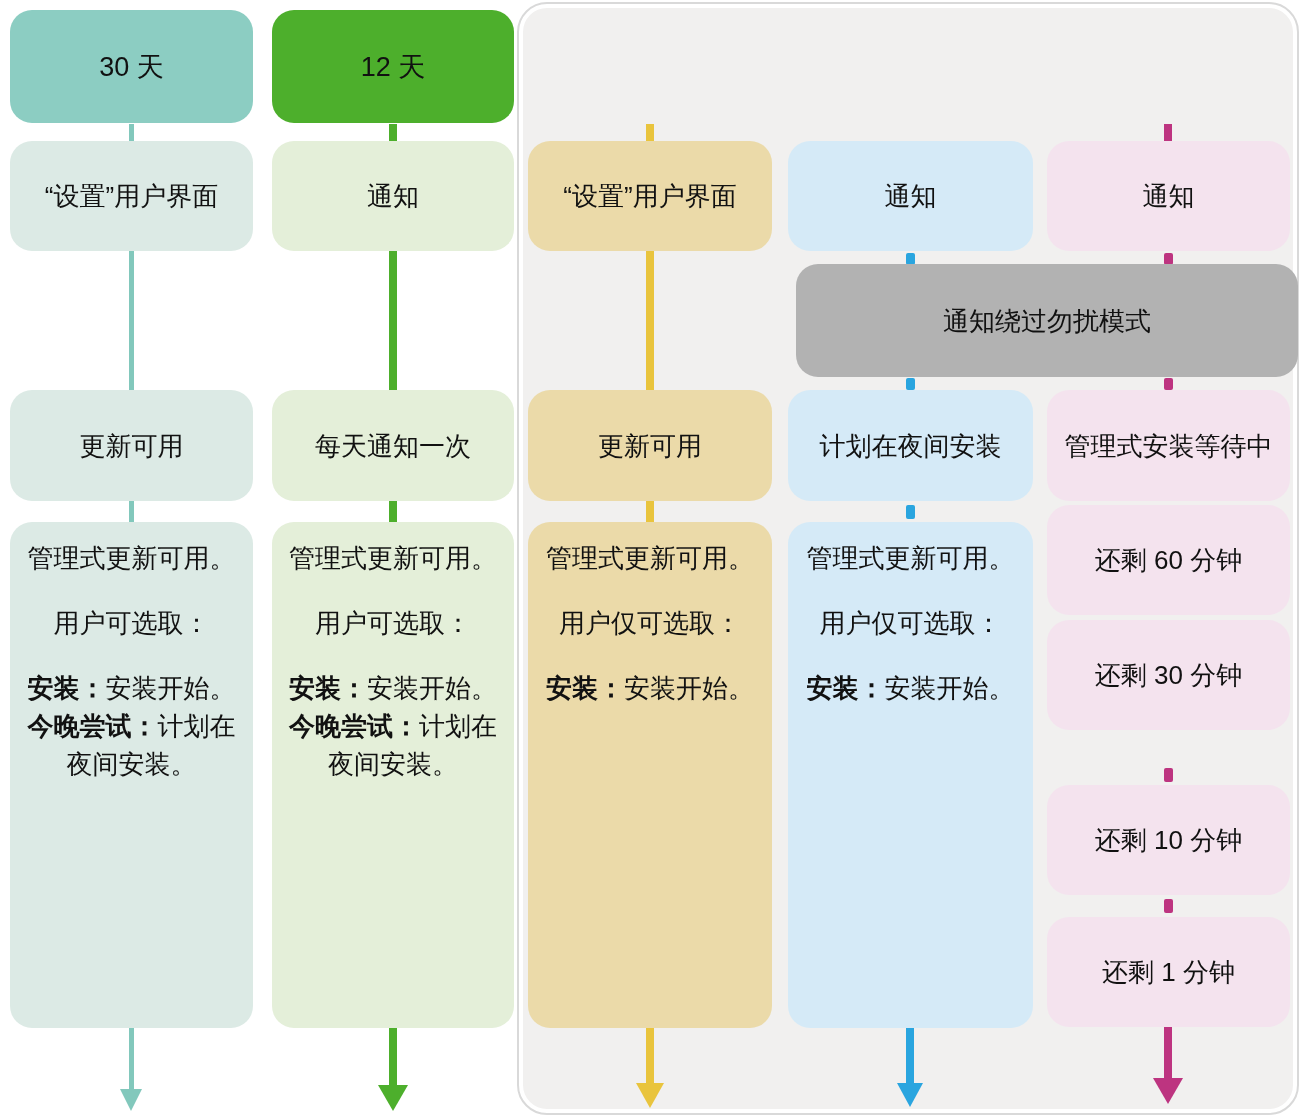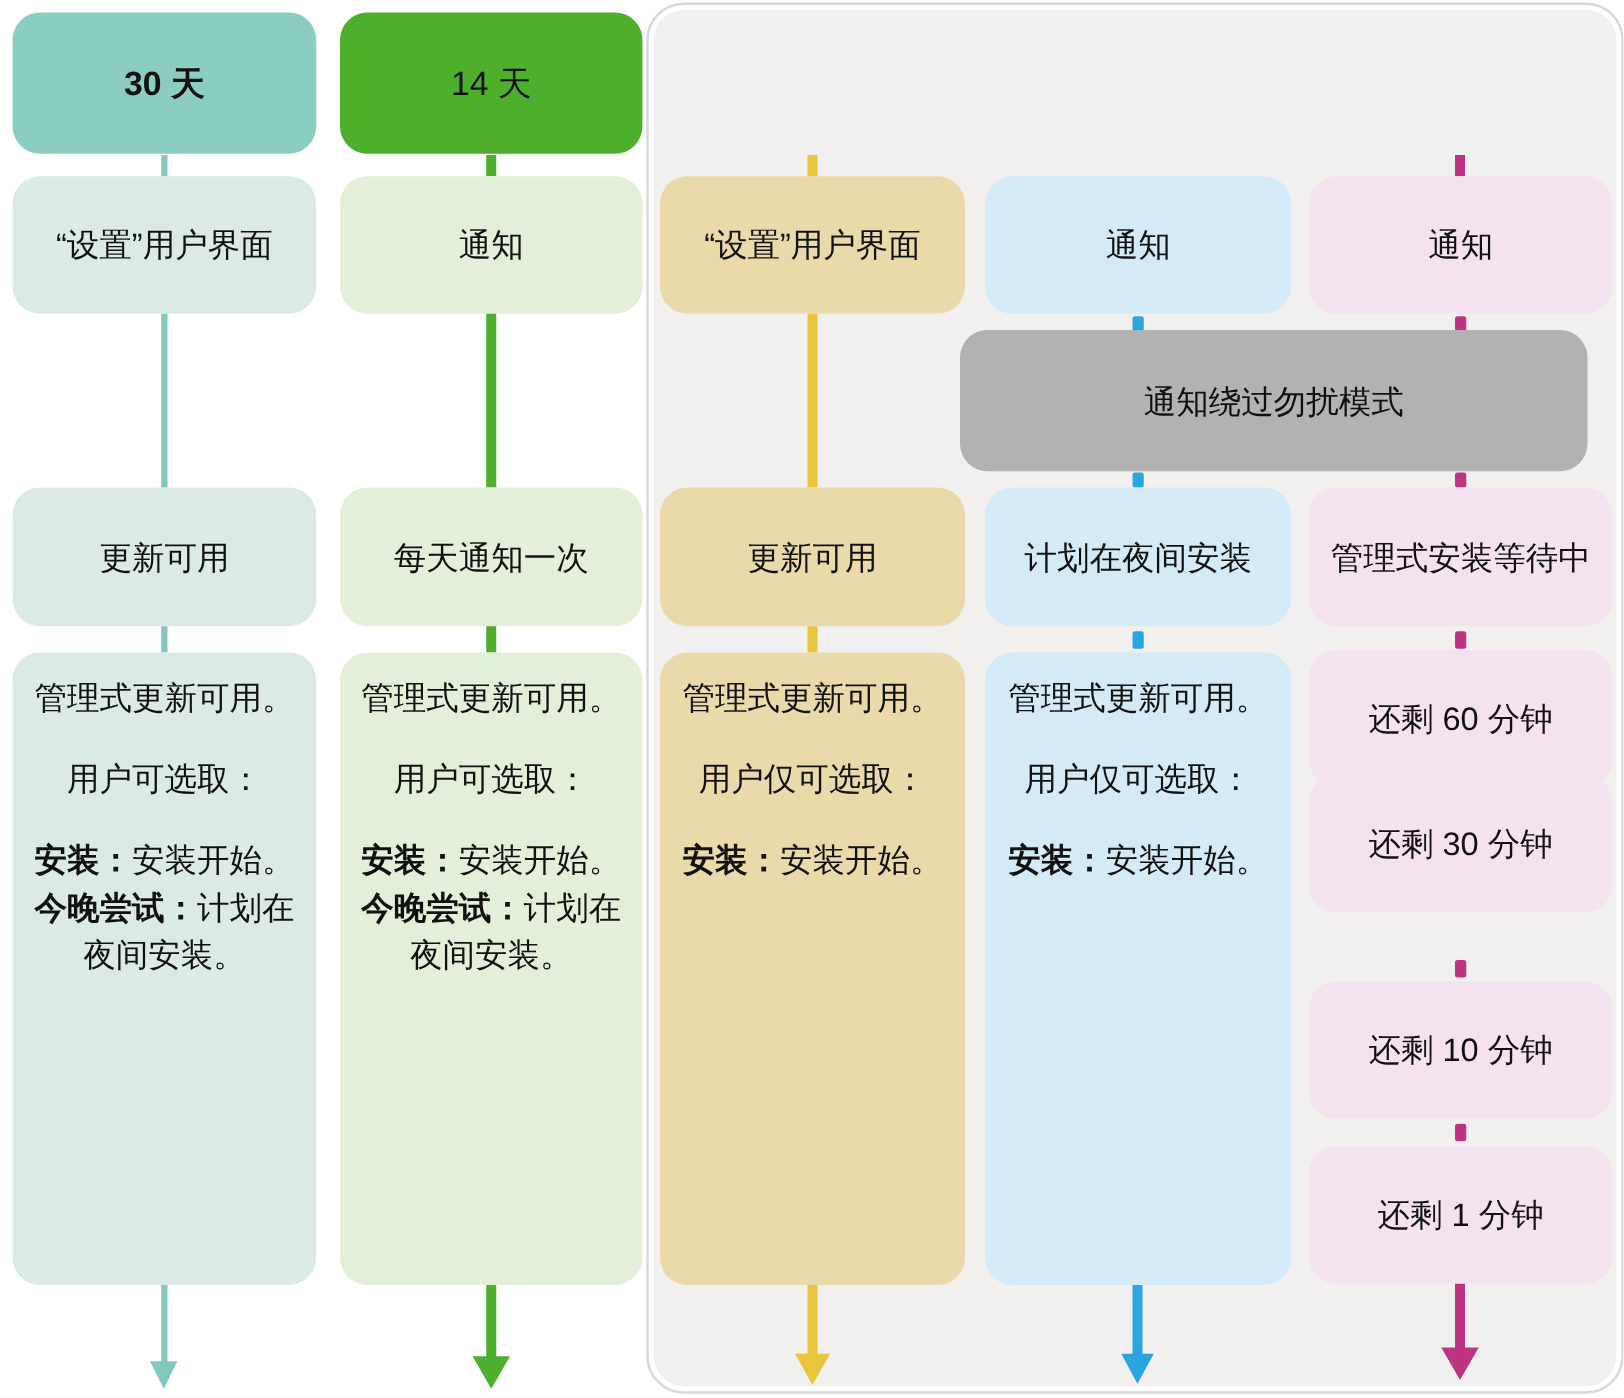--- a/index.html
+++ b/index.html
@@ -38,41 +38,41 @@
 </style>
 </head>
 <body>
 
 <div class="canvas">
 
   <div class="panel">
     <div class="panel-inner"></div>
   </div>
 
-  <div class="box hdr" style="left:10px;top:10px;width:243px;height:113px;background:var(--teal);font-weight:bold;">30 天</div>
-  <div class="box hdr" style="left:272px;top:10px;width:242px;height:113px;background:var(--green);">14 天</div>
+  <div class="box hdr" style="left:10px;top:10px;width:243px;height:113px;background:var(--teal);">30 天</div>
+  <div class="box hdr" style="left:272px;top:10px;width:242px;height:113px;background:var(--green);">12 天</div>
 
   <div class="vline" style="left:129px;top:124px;width:5px;height:17px;background:var(--teal-line);"></div>
   <div class="vline" style="left:389px;top:124px;width:8px;height:17px;background:var(--green);"></div>
   <div class="vline" style="left:646px;top:124px;width:8px;height:17px;background:var(--gold);"></div>
   <div class="vline" style="left:1164px;top:124px;width:8px;height:17px;background:var(--magenta);"></div>
 
   <div class="box" style="left:10px;top:141px;width:243px;height:110px;background:var(--teal-light);">“设置”用户界面</div>
   <div class="box" style="left:272px;top:141px;width:242px;height:110px;background:var(--green-light);">通知</div>
   <div class="box" style="left:528px;top:141px;width:244px;height:110px;background:var(--gold-light);">“设置”用户界面</div>
   <div class="box" style="left:788px;top:141px;width:245px;height:110px;background:var(--blue-light);">通知</div>
   <div class="box" style="left:1047px;top:141px;width:243px;height:110px;background:var(--magenta-light);">通知</div>
 
   <div class="vline" style="left:129px;top:251px;width:5px;height:139px;background:var(--teal-line);"></div>
   <div class="vline" style="left:389px;top:251px;width:8px;height:139px;background:var(--green);"></div>
   <div class="vline" style="left:646px;top:251px;width:8px;height:139px;background:var(--gold);"></div>
   <div class="dash" style="left:906px;top:253px;width:9px;height:12px;background:var(--blue);"></div>
   <div class="dash" style="left:1164px;top:253px;width:9px;height:12px;background:var(--magenta);"></div>
 
-  <div class="box" style="left:768px;top:264px;width:502px;height:113px;background:var(--gray-band);">通知绕过勿扰模式</div>
+  <div class="box" style="left:796px;top:264px;width:502px;height:113px;background:var(--gray-band);">通知绕过勿扰模式</div>
 
   <div class="dash" style="left:906px;top:378px;width:9px;height:12px;background:var(--blue);"></div>
   <div class="dash" style="left:1164px;top:378px;width:9px;height:12px;background:var(--magenta);"></div>
 
   <div class="box" style="left:10px;top:390px;width:243px;height:111px;background:var(--teal-light);">更新可用</div>
   <div class="box" style="left:272px;top:390px;width:242px;height:111px;background:var(--green-light);">每天通知一次</div>
   <div class="box" style="left:528px;top:390px;width:244px;height:111px;background:var(--gold-light);">更新可用</div>
   <div class="box" style="left:788px;top:390px;width:245px;height:111px;background:var(--blue-light);">计划在夜间安装</div>
   <div class="box" style="left:1047px;top:390px;width:243px;height:111px;background:var(--magenta-light);">管理式安装等待中</div>
 
@@ -107,21 +107,21 @@
   </div>
 
   <div class="box body-box" style="left:788px;top:522px;width:245px;height:506px;background:var(--blue-light);">
     <div class="detail">
       <p>管理式更新可用。</p>
       <p>用户仅可选取：</p>
       <p><b>安装：</b><span>安装开始。</span></p>
     </div>
   </div>
 
-  <div class="box" style="left:1047px;top:520px;width:243px;height:110px;background:var(--magenta-light);text-align:right;">还剩 60 分钟</div>
+  <div class="box" style="left:1047px;top:505px;width:243px;height:110px;background:var(--magenta-light);text-align:right;">还剩 60 分钟</div>
   <div class="dash" style="left:1164px;top:636px;width:9px;height:14px;background:var(--magenta);"></div>
   <div class="box" style="left:1047px;top:620px;width:243px;height:110px;background:var(--magenta-light);">还剩 30 分钟</div>
   <div class="dash" style="left:1164px;top:768px;width:9px;height:14px;background:var(--magenta);"></div>
   <div class="box" style="left:1047px;top:785px;width:243px;height:110px;background:var(--magenta-light);">还剩 10 分钟</div>
   <div class="dash" style="left:1164px;top:899px;width:9px;height:14px;background:var(--magenta);"></div>
   <div class="box" style="left:1047px;top:917px;width:243px;height:110px;background:var(--magenta-light);">还剩 1 分钟</div>
 
   <div class="stem" style="left:129px;top:1028px;width:5px;height:62px;background:var(--teal-line);"></div>
   <div class="head" style="left:120px;top:1089px;border-width:22px 11px 0 11px;border-color:var(--teal-line) transparent transparent transparent;"></div>
 

